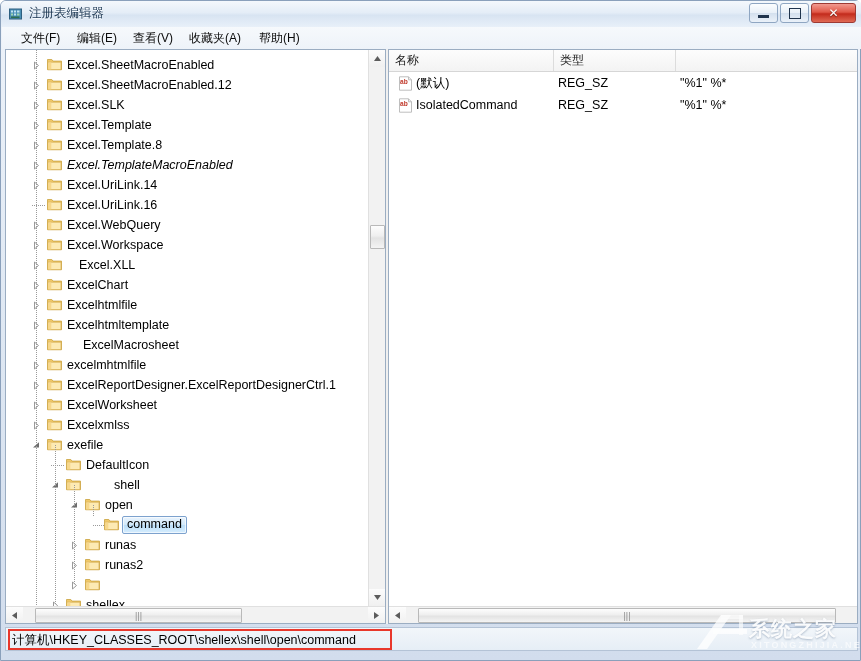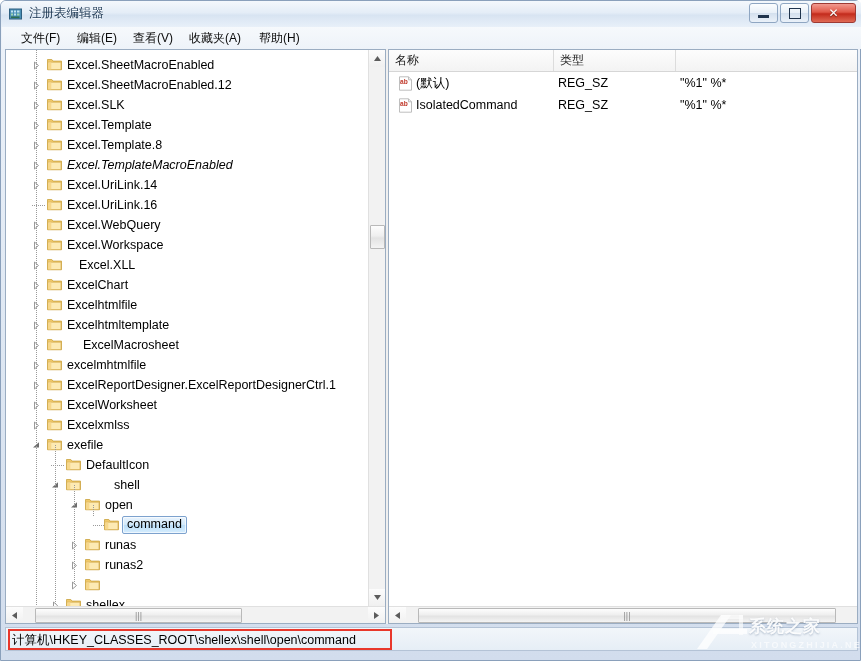--- a/index.html
+++ b/index.html
@@ -203,21 +203,21 @@
     pointer-events:none;
   }
 
   
   #watermark{
     position:absolute;left:688px;top:606px;width:173px;height:55px;
     pointer-events:none;overflow:hidden;
   }
   #wm-text{
     position:absolute;left:60px;top:8px;
-    font-size:17px;font-weight:bold;color:rgba(255,255,255,.92);
+    font-size:21px;font-weight:bold;color:rgba(255,255,255,.92);
     letter-spacing:1px;white-space:nowrap;
     text-shadow:0 1px 2px rgba(120,140,165,.55);
   }
   #wm-sub{
     position:absolute;left:62px;top:33px;
     font-size:9px;font-weight:bold;color:rgba(255,255,255,.62);
     letter-spacing:2.2px;white-space:nowrap;
   }
   #wm-mark{
     position:absolute;left:2px;top:2px;width:62px;height:48px;opacity:.9;

